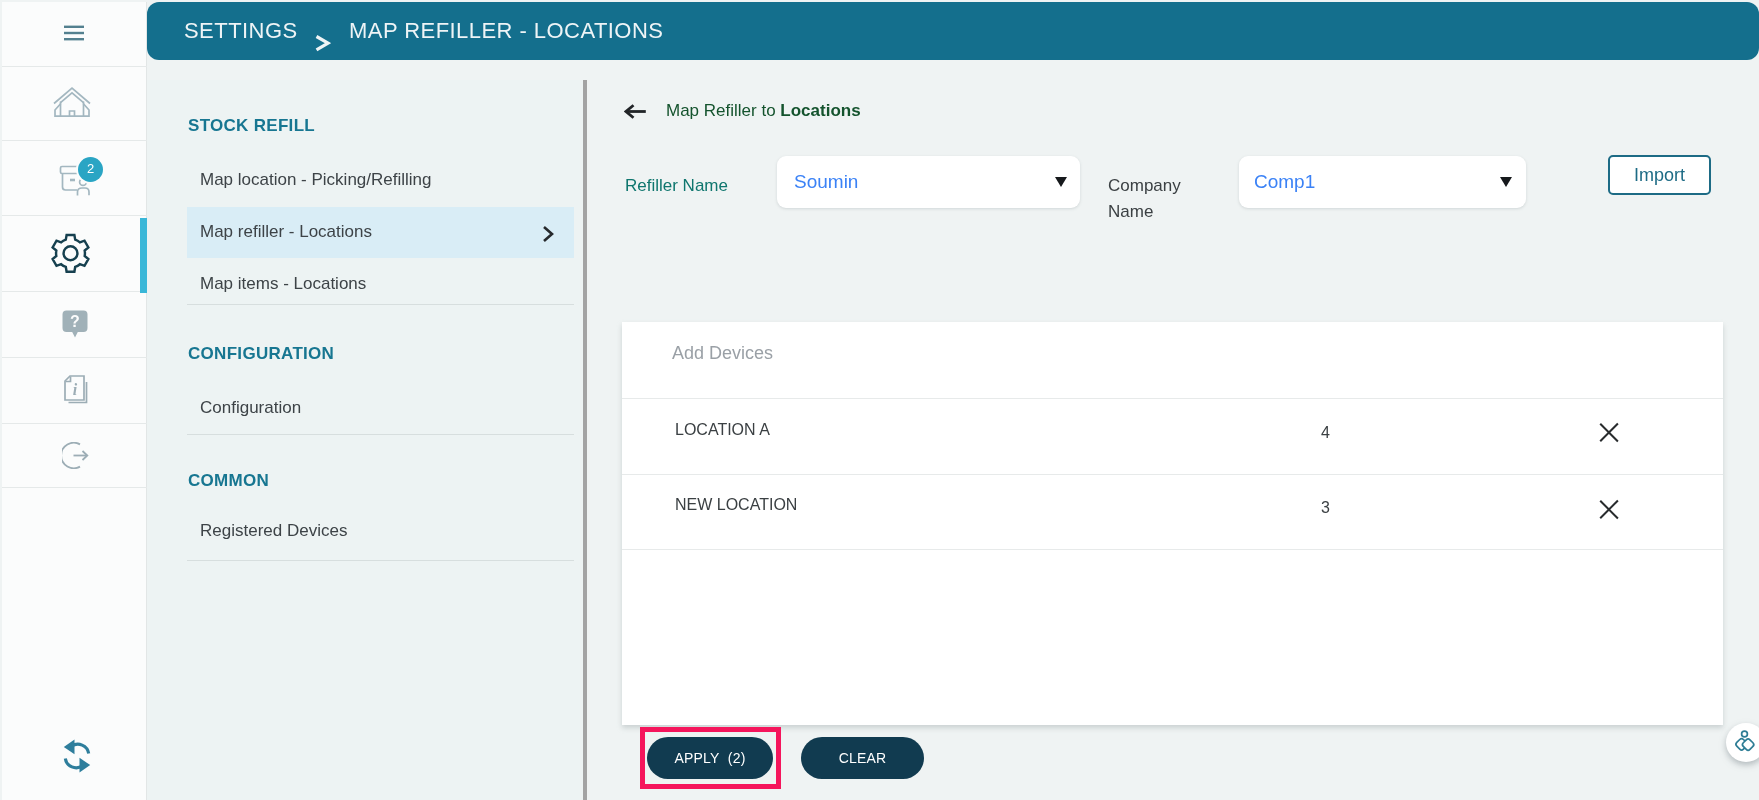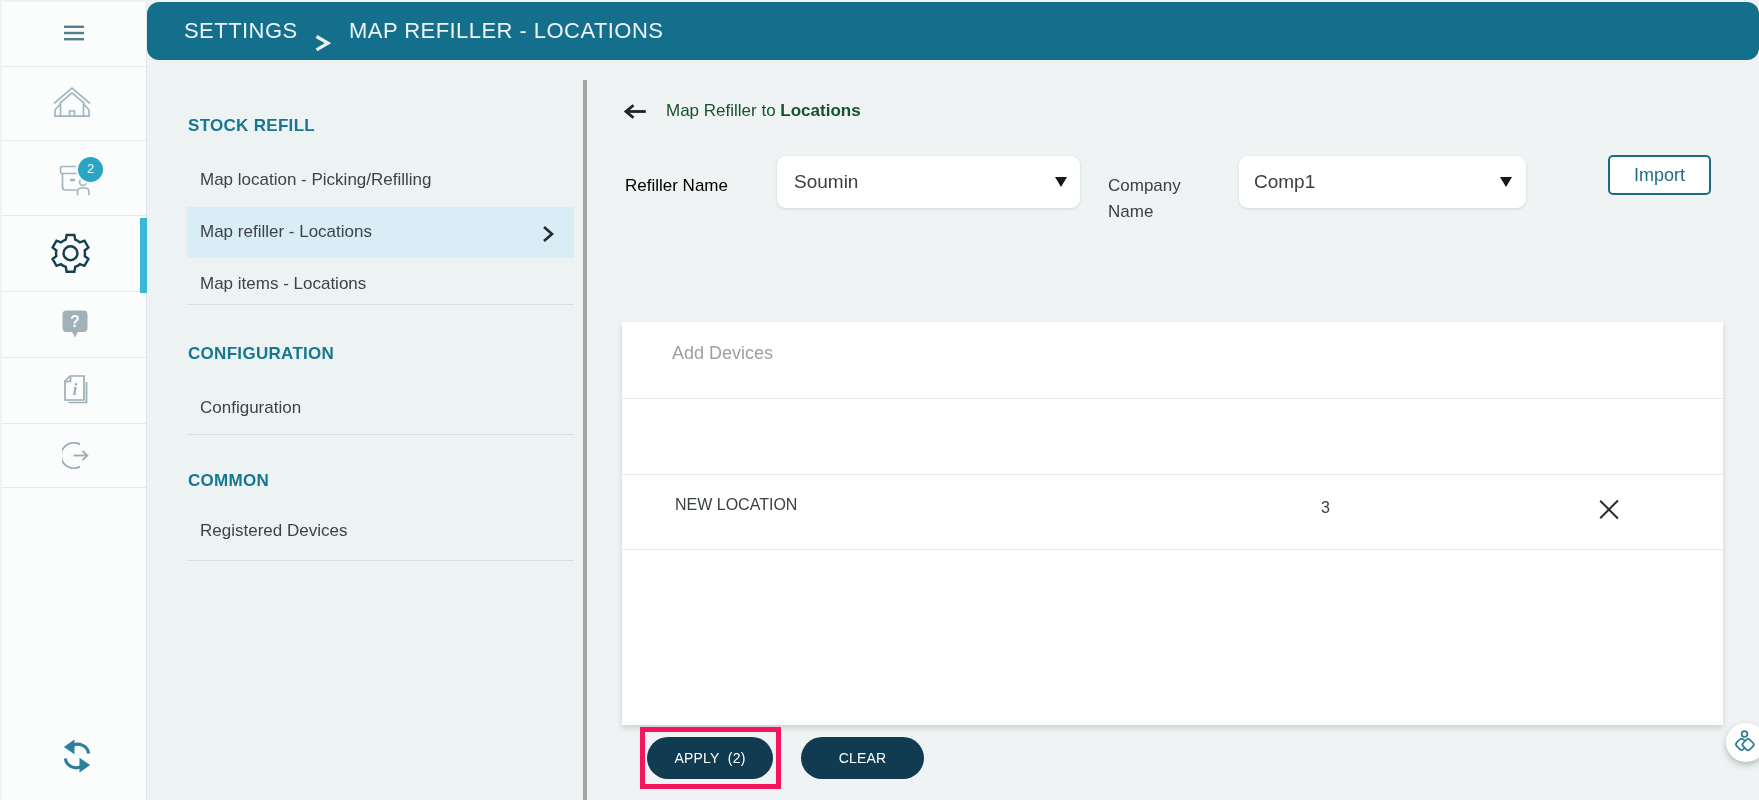--- a/index.html
+++ b/index.html
@@ -23,21 +23,21 @@
     border-right:4px solid #a3a3a3; z-index:4; }
   .navhead { position:absolute; left:41px; font-size:17px; font-weight:bold; color:#177691; letter-spacing:0.3px; }
   .navitem { position:absolute; left:53px; font-size:17px; color:#3d4347; }
   .navsep { position:absolute; left:40px; width:387px; height:1px; background:#d7dede; }
   #selitem { position:absolute; left:40px; top:127px; width:387px; height:51px; background:#d9edf6; }
 
   
   #content { left:588px; top:80px; width:1171px; height:720px; background:#eff3f3; z-index:3; }
 
   .ddl { position:absolute; top:76px; height:52px; background:#fff; border-radius:9px;
-    box-shadow:0 1px 3px rgba(120,130,135,0.25); font-size:19px; color:#404040; }
+    box-shadow:0 1px 3px rgba(120,130,135,0.25); font-size:19px; color:#3b82f6; }
   .ddl .txt { position:absolute; top:50%; transform:translateY(-50%); }
   .ddl .caret { position:absolute; width:0; height:0; border-left:6px solid transparent;
     border-right:6px solid transparent; border-top:10px solid #16191c; top:21px; }
 
   #importbtn { position:absolute; left:1020px; top:75px; width:103px; height:40px; background:#fff;
     border:2px solid #1d6b85; border-radius:5px; color:#1d6b85; font-size:18px;
     text-align:center; line-height:36px; }
 
   #thead { position:absolute; left:34px; top:167px; width:1101px; height:61px; background:#fff;
     box-shadow:0 1px 2px rgba(150,160,162,0.3);
@@ -169,37 +169,42 @@
 <div class="abs" id="content">
 
   <svg class="abs" style="left:36px; top:21px" width="23" height="21" viewBox="0 0 23 21">
     <g fill="none" stroke="#212427" stroke-width="2.8">
       <line x1="2" y1="10.5" x2="21.8" y2="10.5"></line>
       <path d="M9.5 4.2 L2 10.5 L9.5 16.8"></path>
     </g>
   </svg>
   <div class="abs" style="left:78px; top:21px; font-size:17px; color:#14532d;">Map Refiller to <b>Locations</b></div>
 
-  <div class="abs" style="left:37px; top:96px; font-size:17px; color:#000000;">Refiller Name</div>
+  <div class="abs" style="left:37px; top:96px; font-size:17px; color:#0f766e;">Refiller Name</div>
   <div class="ddl" style="left:189px; width:303px;">
     <span class="txt" style="left:17px">Soumin</span>
     <div class="caret" style="left:278px"></div>
   </div>
   <div class="abs" style="left:520px; top:93px; font-size:17px; color:#3b4043; line-height:26px;">Company<br>Name</div>
   <div class="ddl" style="left:651px; width:287px;">
     <span class="txt" style="left:15px">Comp1</span>
     <div class="caret" style="left:261px"></div>
   </div>
   <div id="importbtn">Import</div>
 
   <div id="tbody">
     <div class="trow" style="top:0; height:76px;">
       <span class="abs" style="left:50px; top:21px; font-size:18px; color:#9aa0a6;">Add Devices</span>
     </div>
     <div class="rowline" style="top:76px"></div>
+    <div class="trow" style="top:76px; height:76px; font-size:16px; color:#3b4043;">
+      <span class="abs" style="left:53px; top:23px;">LOCATION A</span>
+      <span class="abs" style="left:699px; top:26px;">4</span>
+      <div class="xmark" style="left:977px; top:24px"></div>
+    </div>
     <div class="rowline" style="top:152px"></div>
     <div class="trow" style="top:152px; height:76px; font-size:16px; color:#3b4043;">
       <span class="abs" style="left:53px; top:22px;">NEW LOCATION</span>
       <span class="abs" style="left:699px; top:25px;">3</span>
       <div class="xmark" style="left:977px; top:25px"></div>
     </div>
     <div class="rowline" style="top:227px"></div>
   </div>
 
   <div id="redbox"></div>

